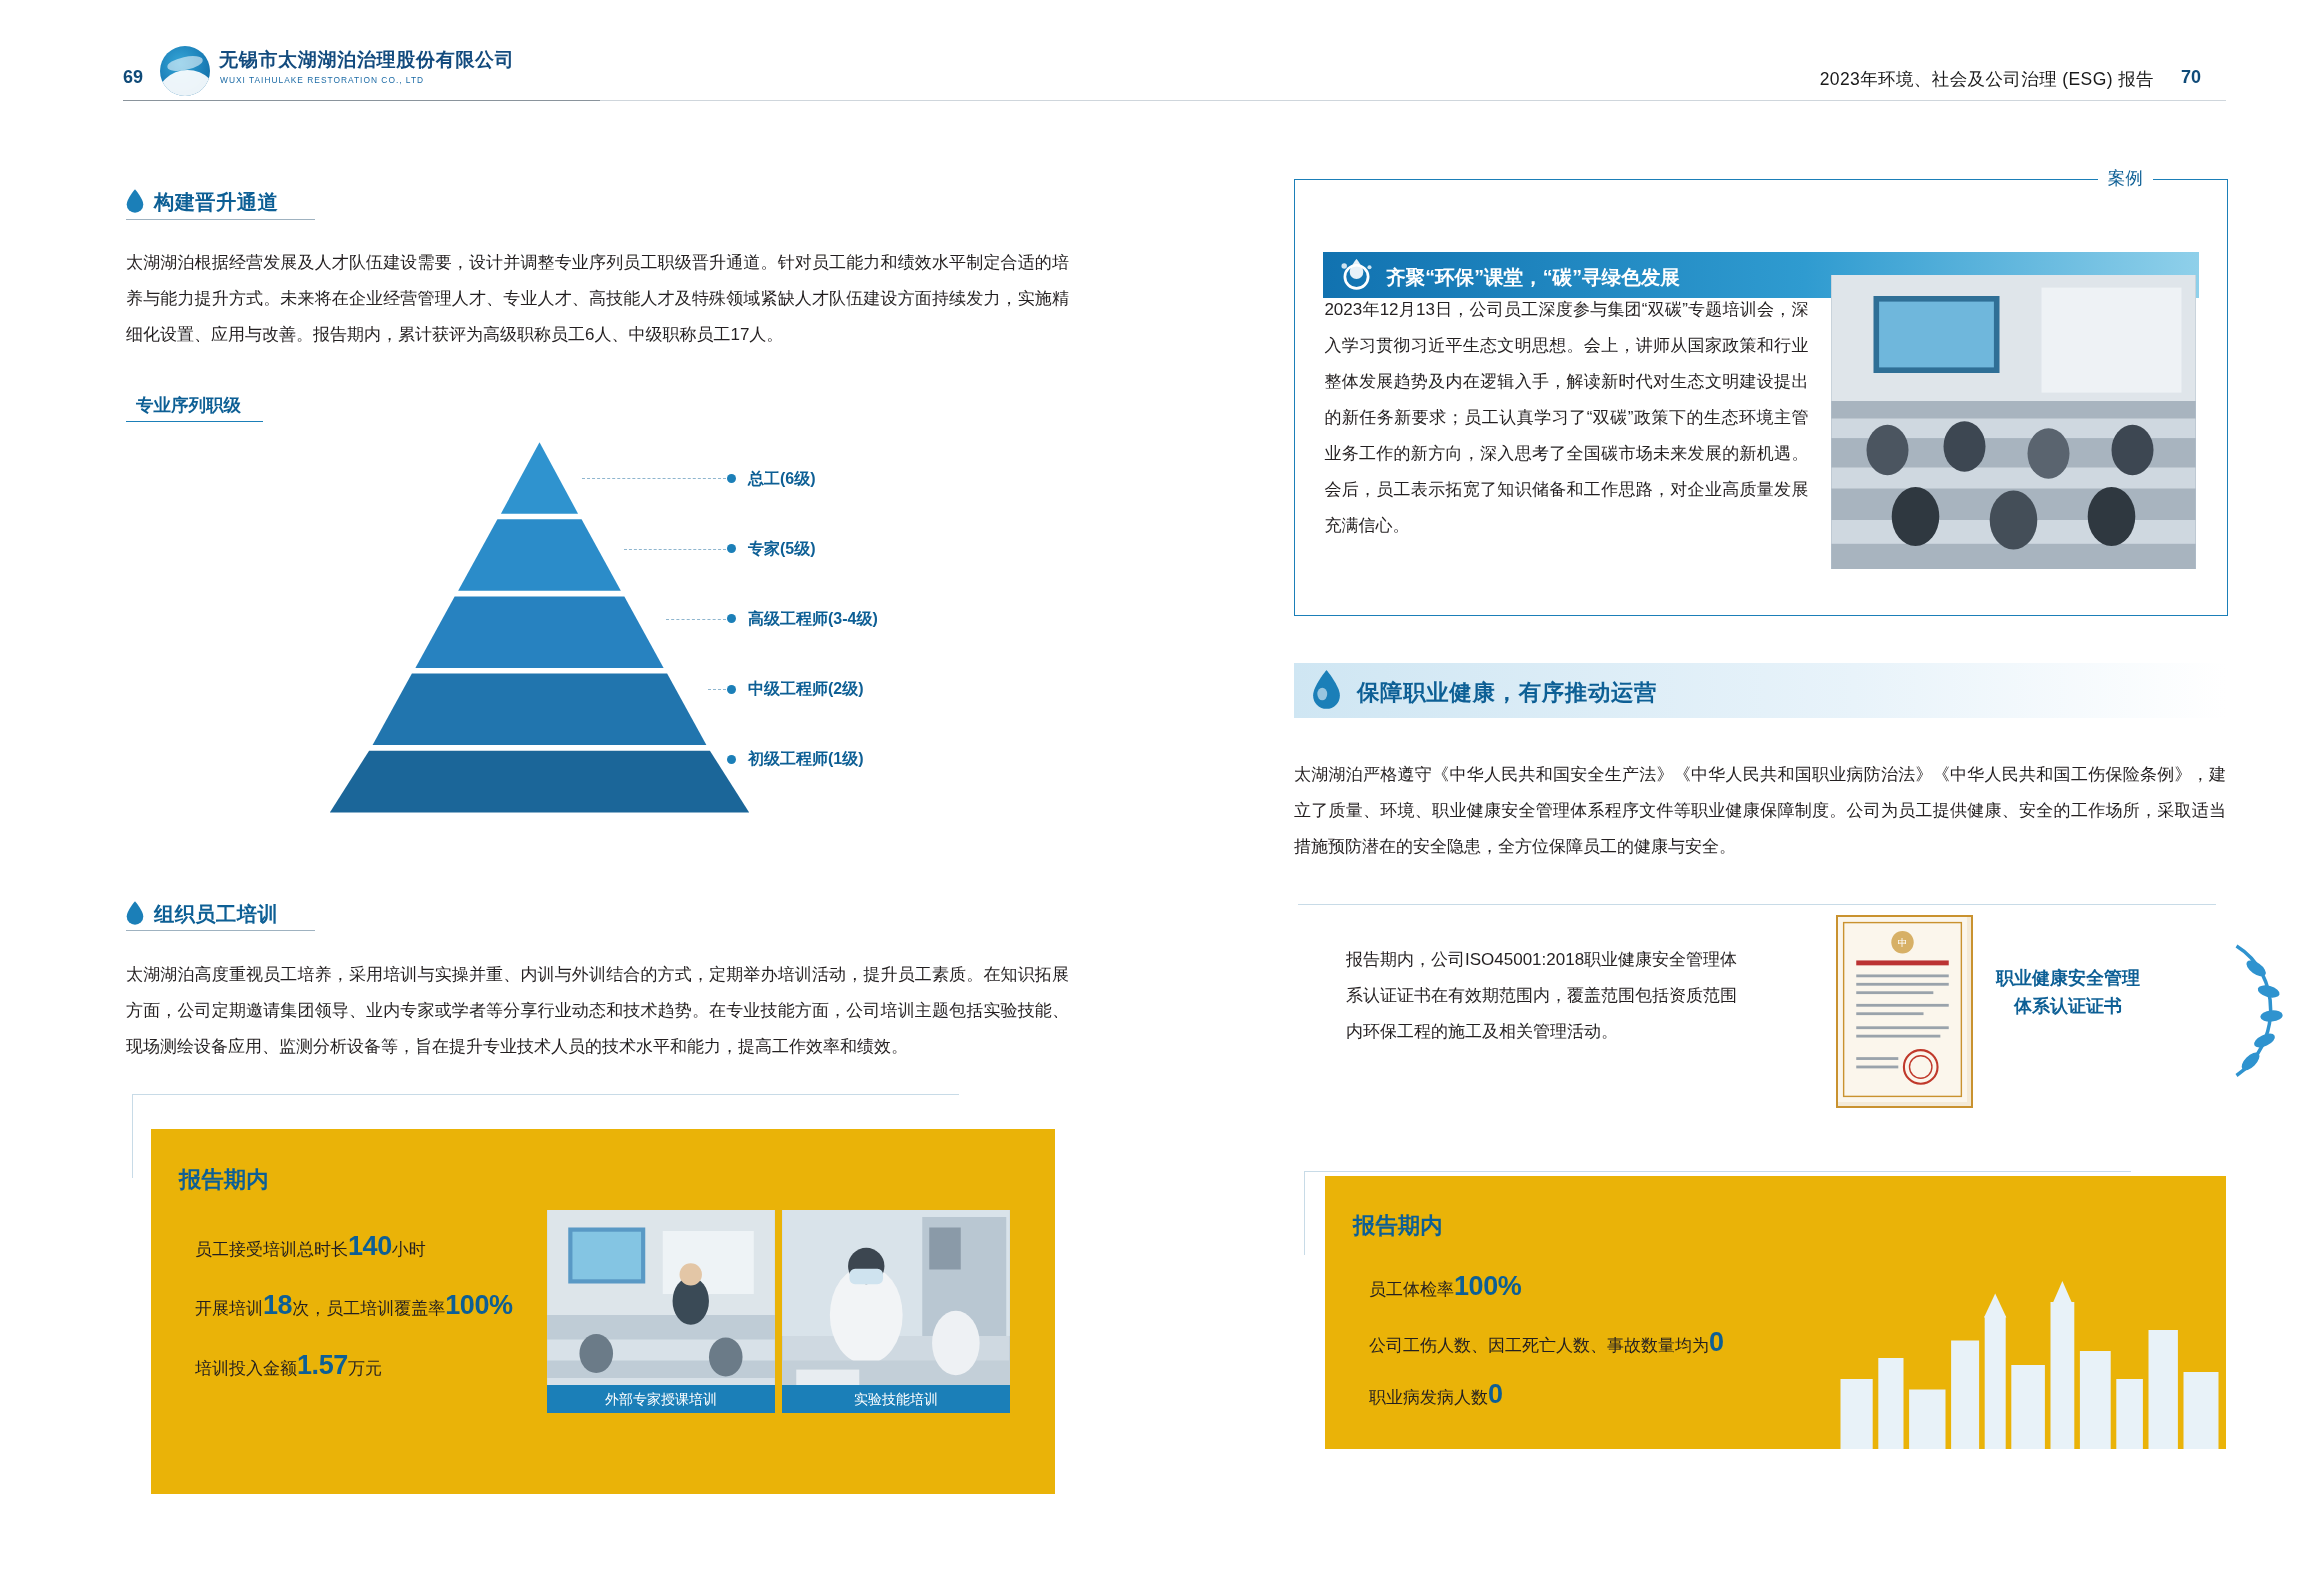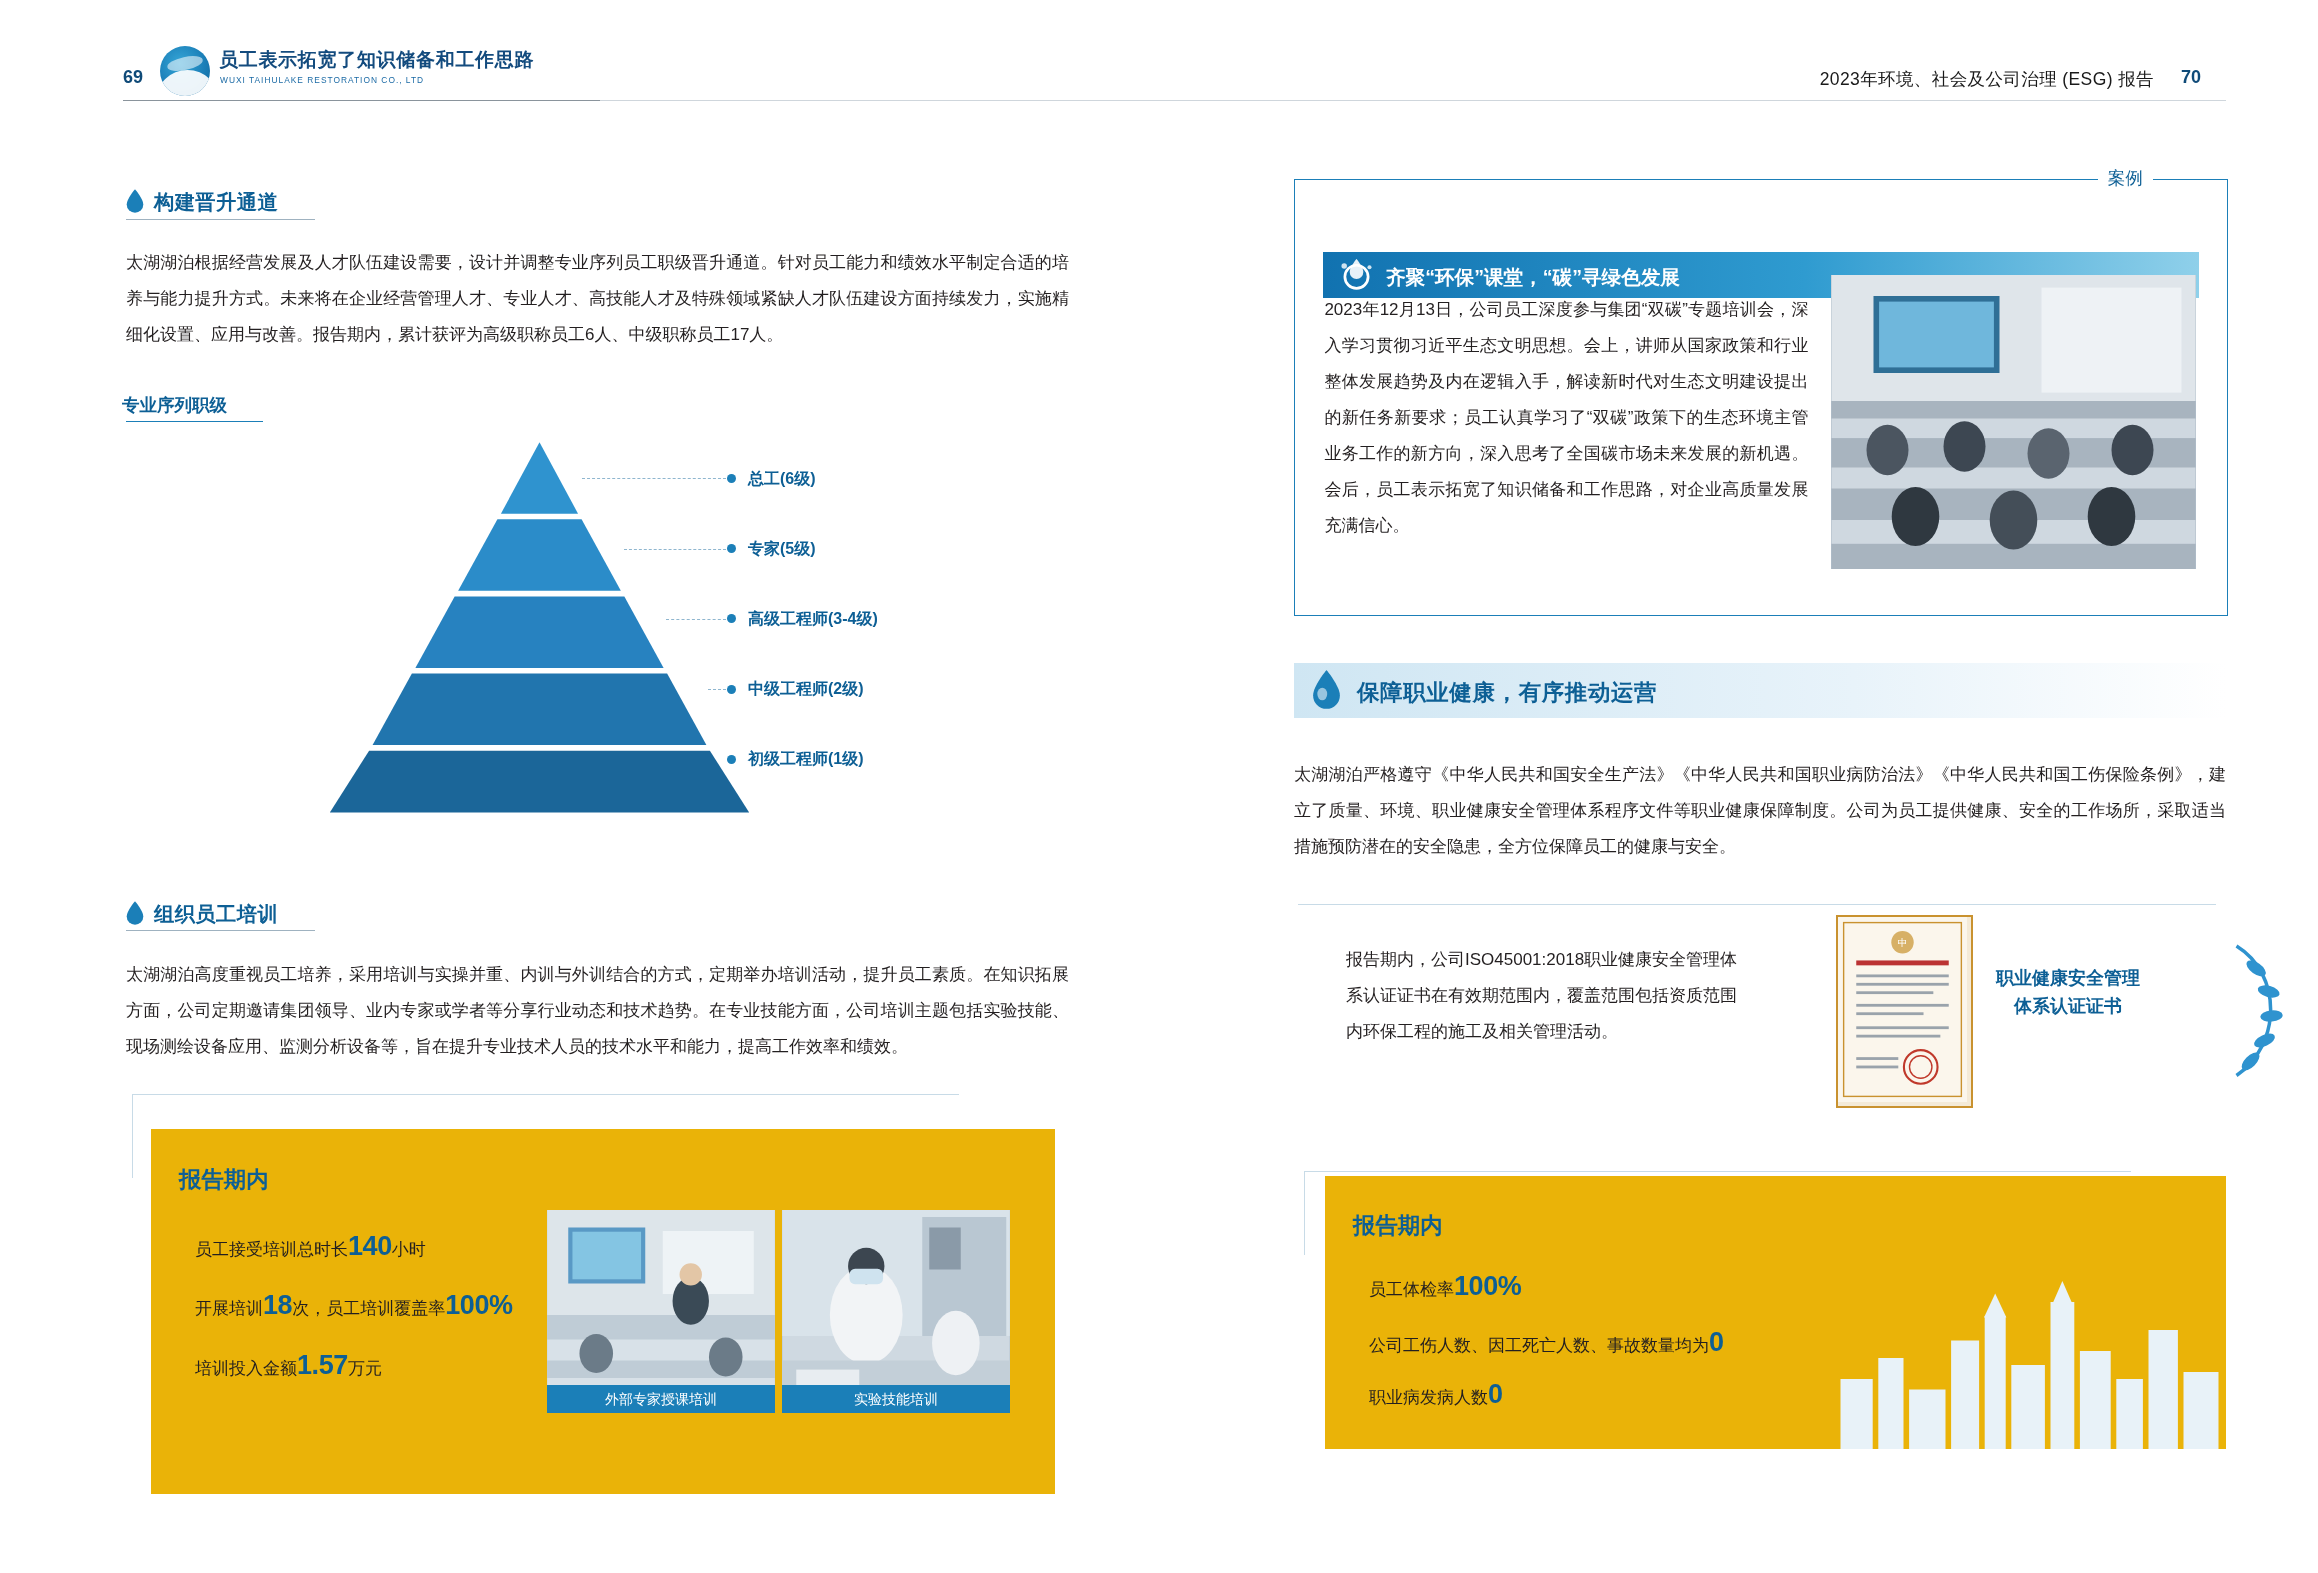--- a/index.html
+++ b/index.html
@@ -301,42 +301,42 @@
 </style>
 </head>
 <body>
 
 <div class="page">
 
   <div class="header">
     <div class="hdr-page-left">69</div>
     <div class="logo-wrap">
       <div class="logo-mark"></div>
-      <div class="logo-cn">员工表示拓宽了知识储备和工作思路</div>
+      <div class="logo-cn">无锡市太湖湖泊治理股份有限公司</div>
       <div class="logo-en">WUXI TAIHULAKE RESTORATION CO., LTD</div>
     </div>
     <div class="hdr-right-text">2023年环境、社会及公司治理 (ESG) 报告</div>
     <div class="hdr-page-right">70</div>
     <div class="hdr-rule"></div>
     <div class="hdr-rule-dark"></div>
   </div>
 
   <div class="left-col">
 
     <div class="drop" style="left:126px; top:189px;">
       <svg width="18" height="24" viewBox="0 0 26 34">
           <path d="M13 0 C13 0 1 14 1 22 a12 12 0 0 0 24 0 C25 14 13 0 13 0 Z" fill="#1b7fb8"></path>
         </svg>
     </div>
     <div class="sec-title" style="left:154px; top:188px;">构建晋升通道</div>
     <div class="sec-underline" style="left:126px; top:219px; width:189px;"></div>
 
     <p class="body-text" style="left:126px; top:228px; width:943px;">太湖湖泊根据经营发展及人才队伍建设需要，设计并调整专业序列员工职级晋升通道。针对员工能力和绩效水平制定合适的培养与能力提升方式。未来将在企业经营管理人才、专业人才、高技能人才及特殊领域紧缺人才队伍建设方面持续发力，实施精细化设置、应用与改善。报告期内，累计获评为高级职称员工6人、中级职称员工17人。</p>
 
-    <div class="sub-label" style="left:122px; top:393px;text-align:center;">专业序列职级</div>
+    <div class="sub-label" style="left:136px; top:393px;text-align:center;">专业序列职级</div>
     <div class="sec-underline" style="left:126px; top:421px; width:137px; background:#1b7fb8;"></div>
 
     <div class="pyramid">
 
       <svg width="561" height="393" viewBox="0 0 800 560" style="position:absolute;left:0;top:0;">
 
         <polygon points="400,20 455,122 345,122" fill="#2f93cf"></polygon>
 
         <polygon points="340,130 460,130 516,232 284,232" fill="#2b8cc9"></polygon>
 

